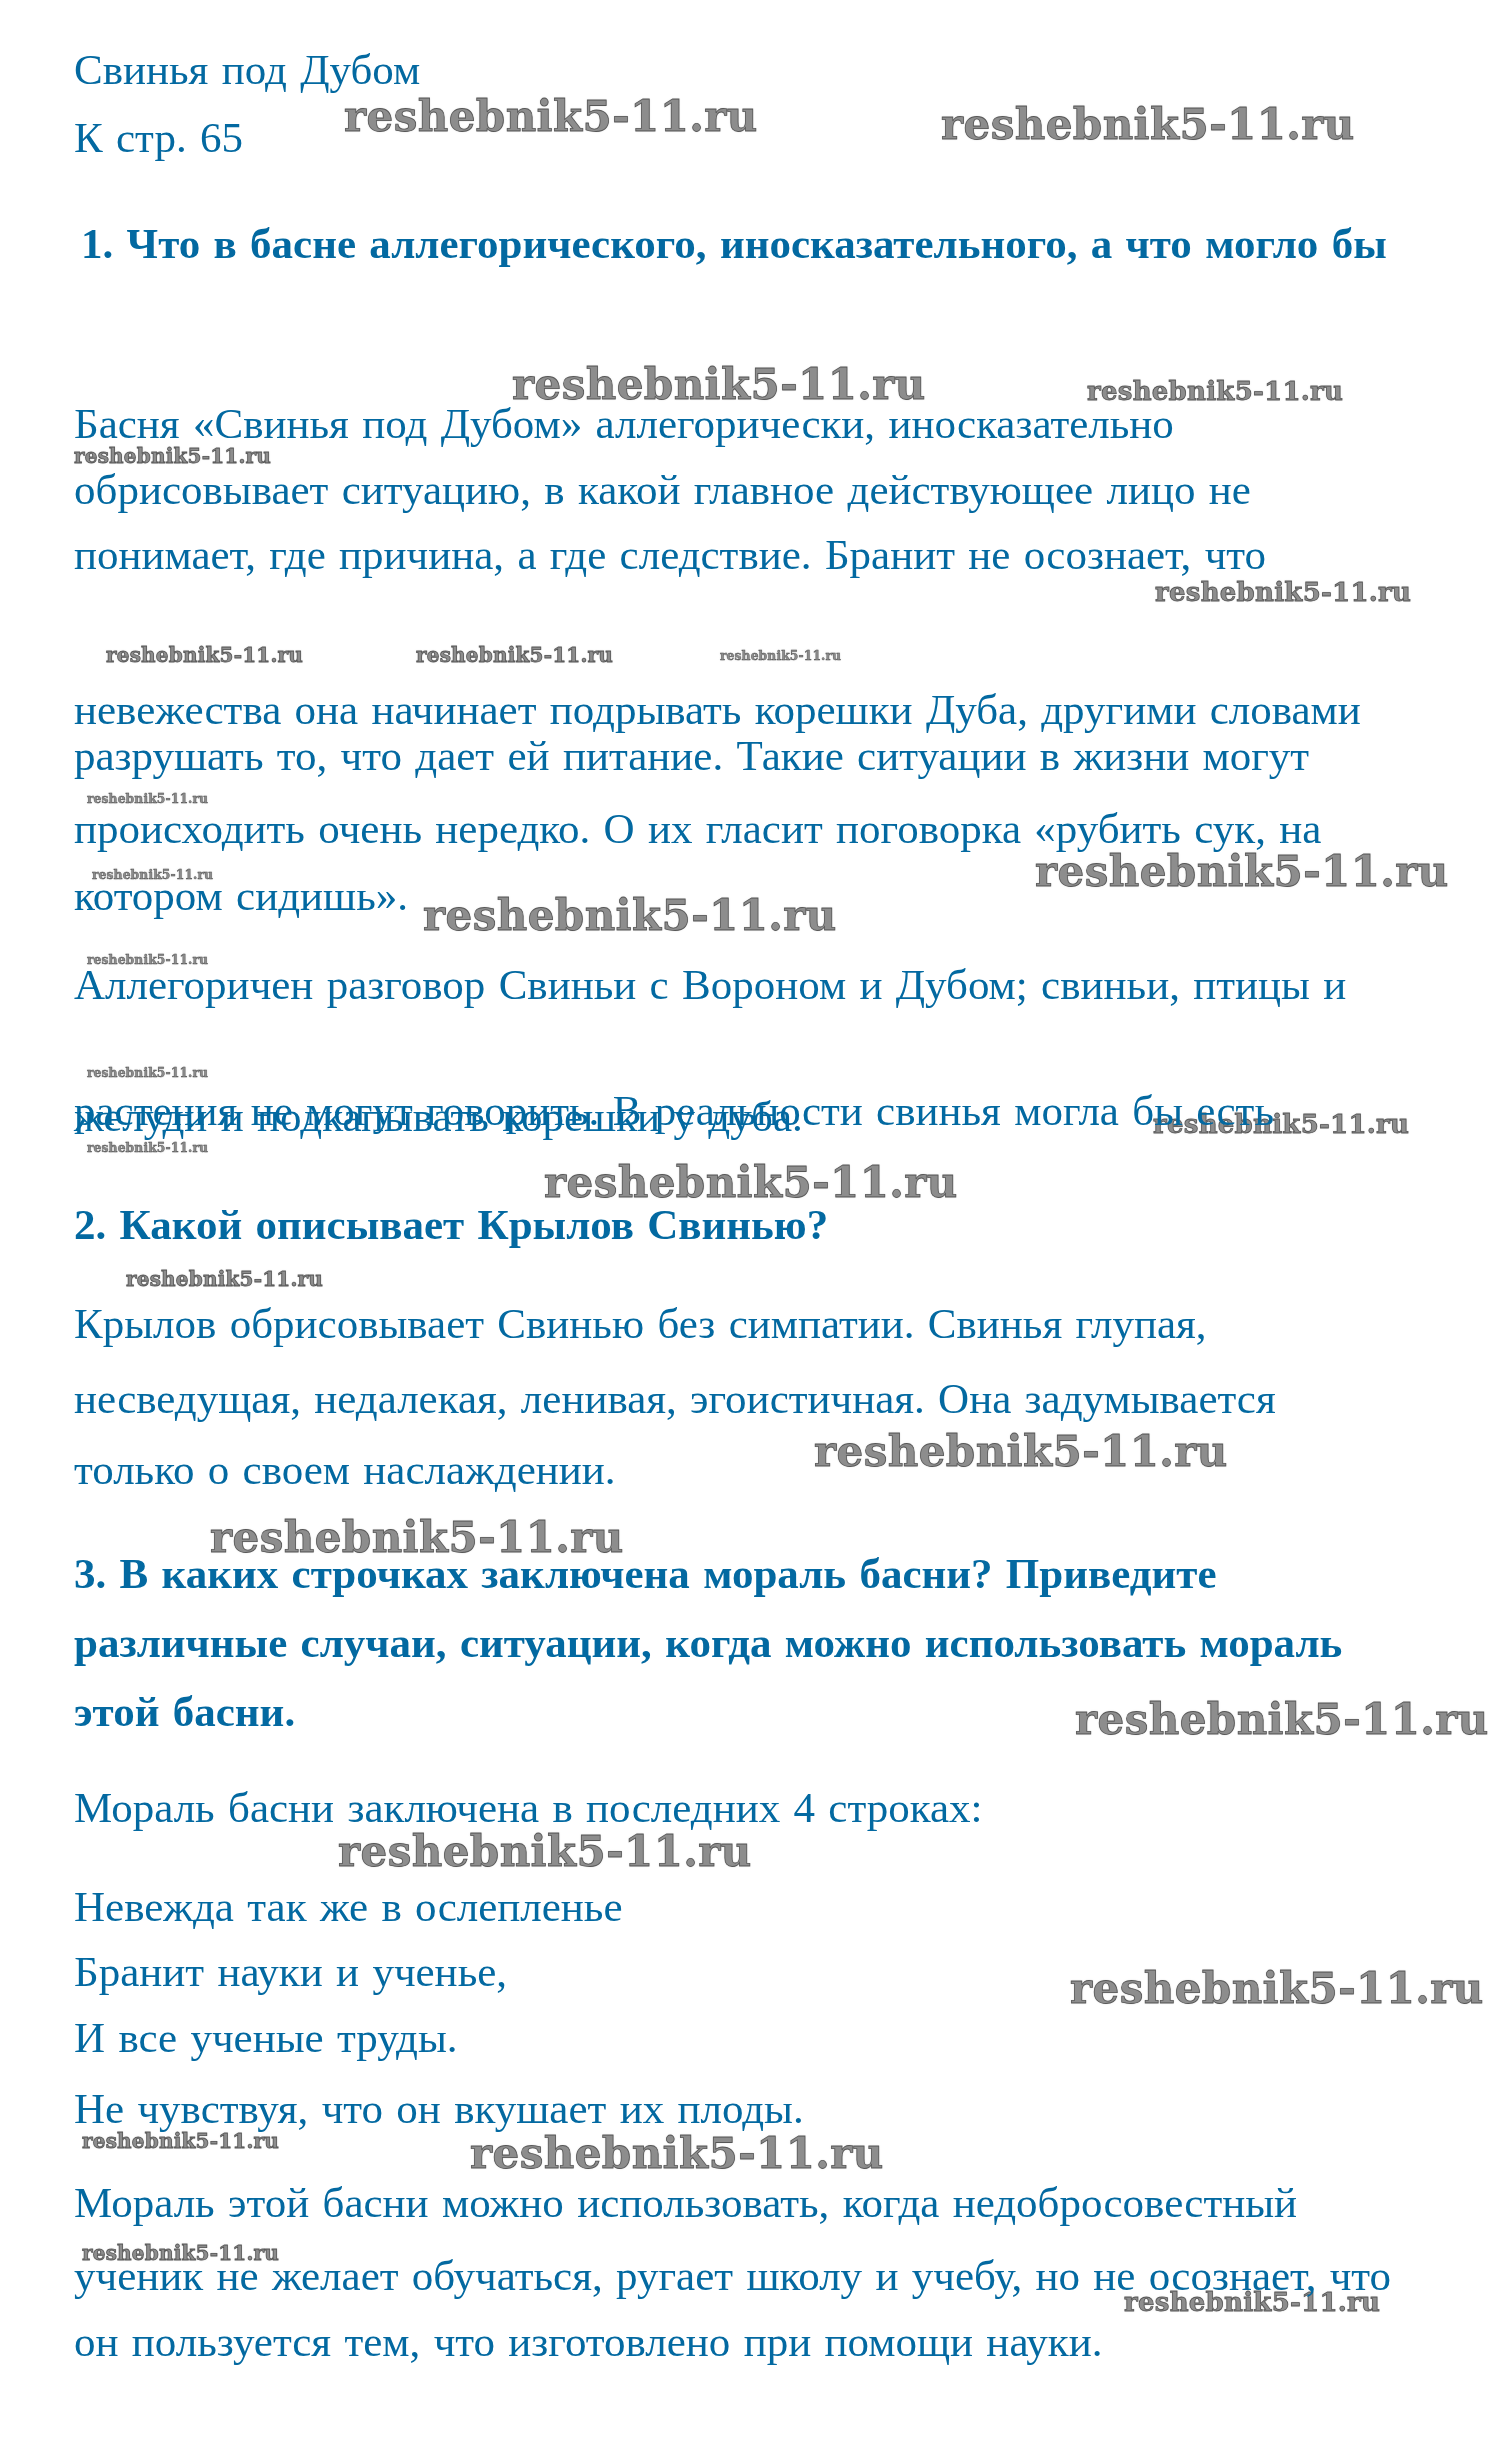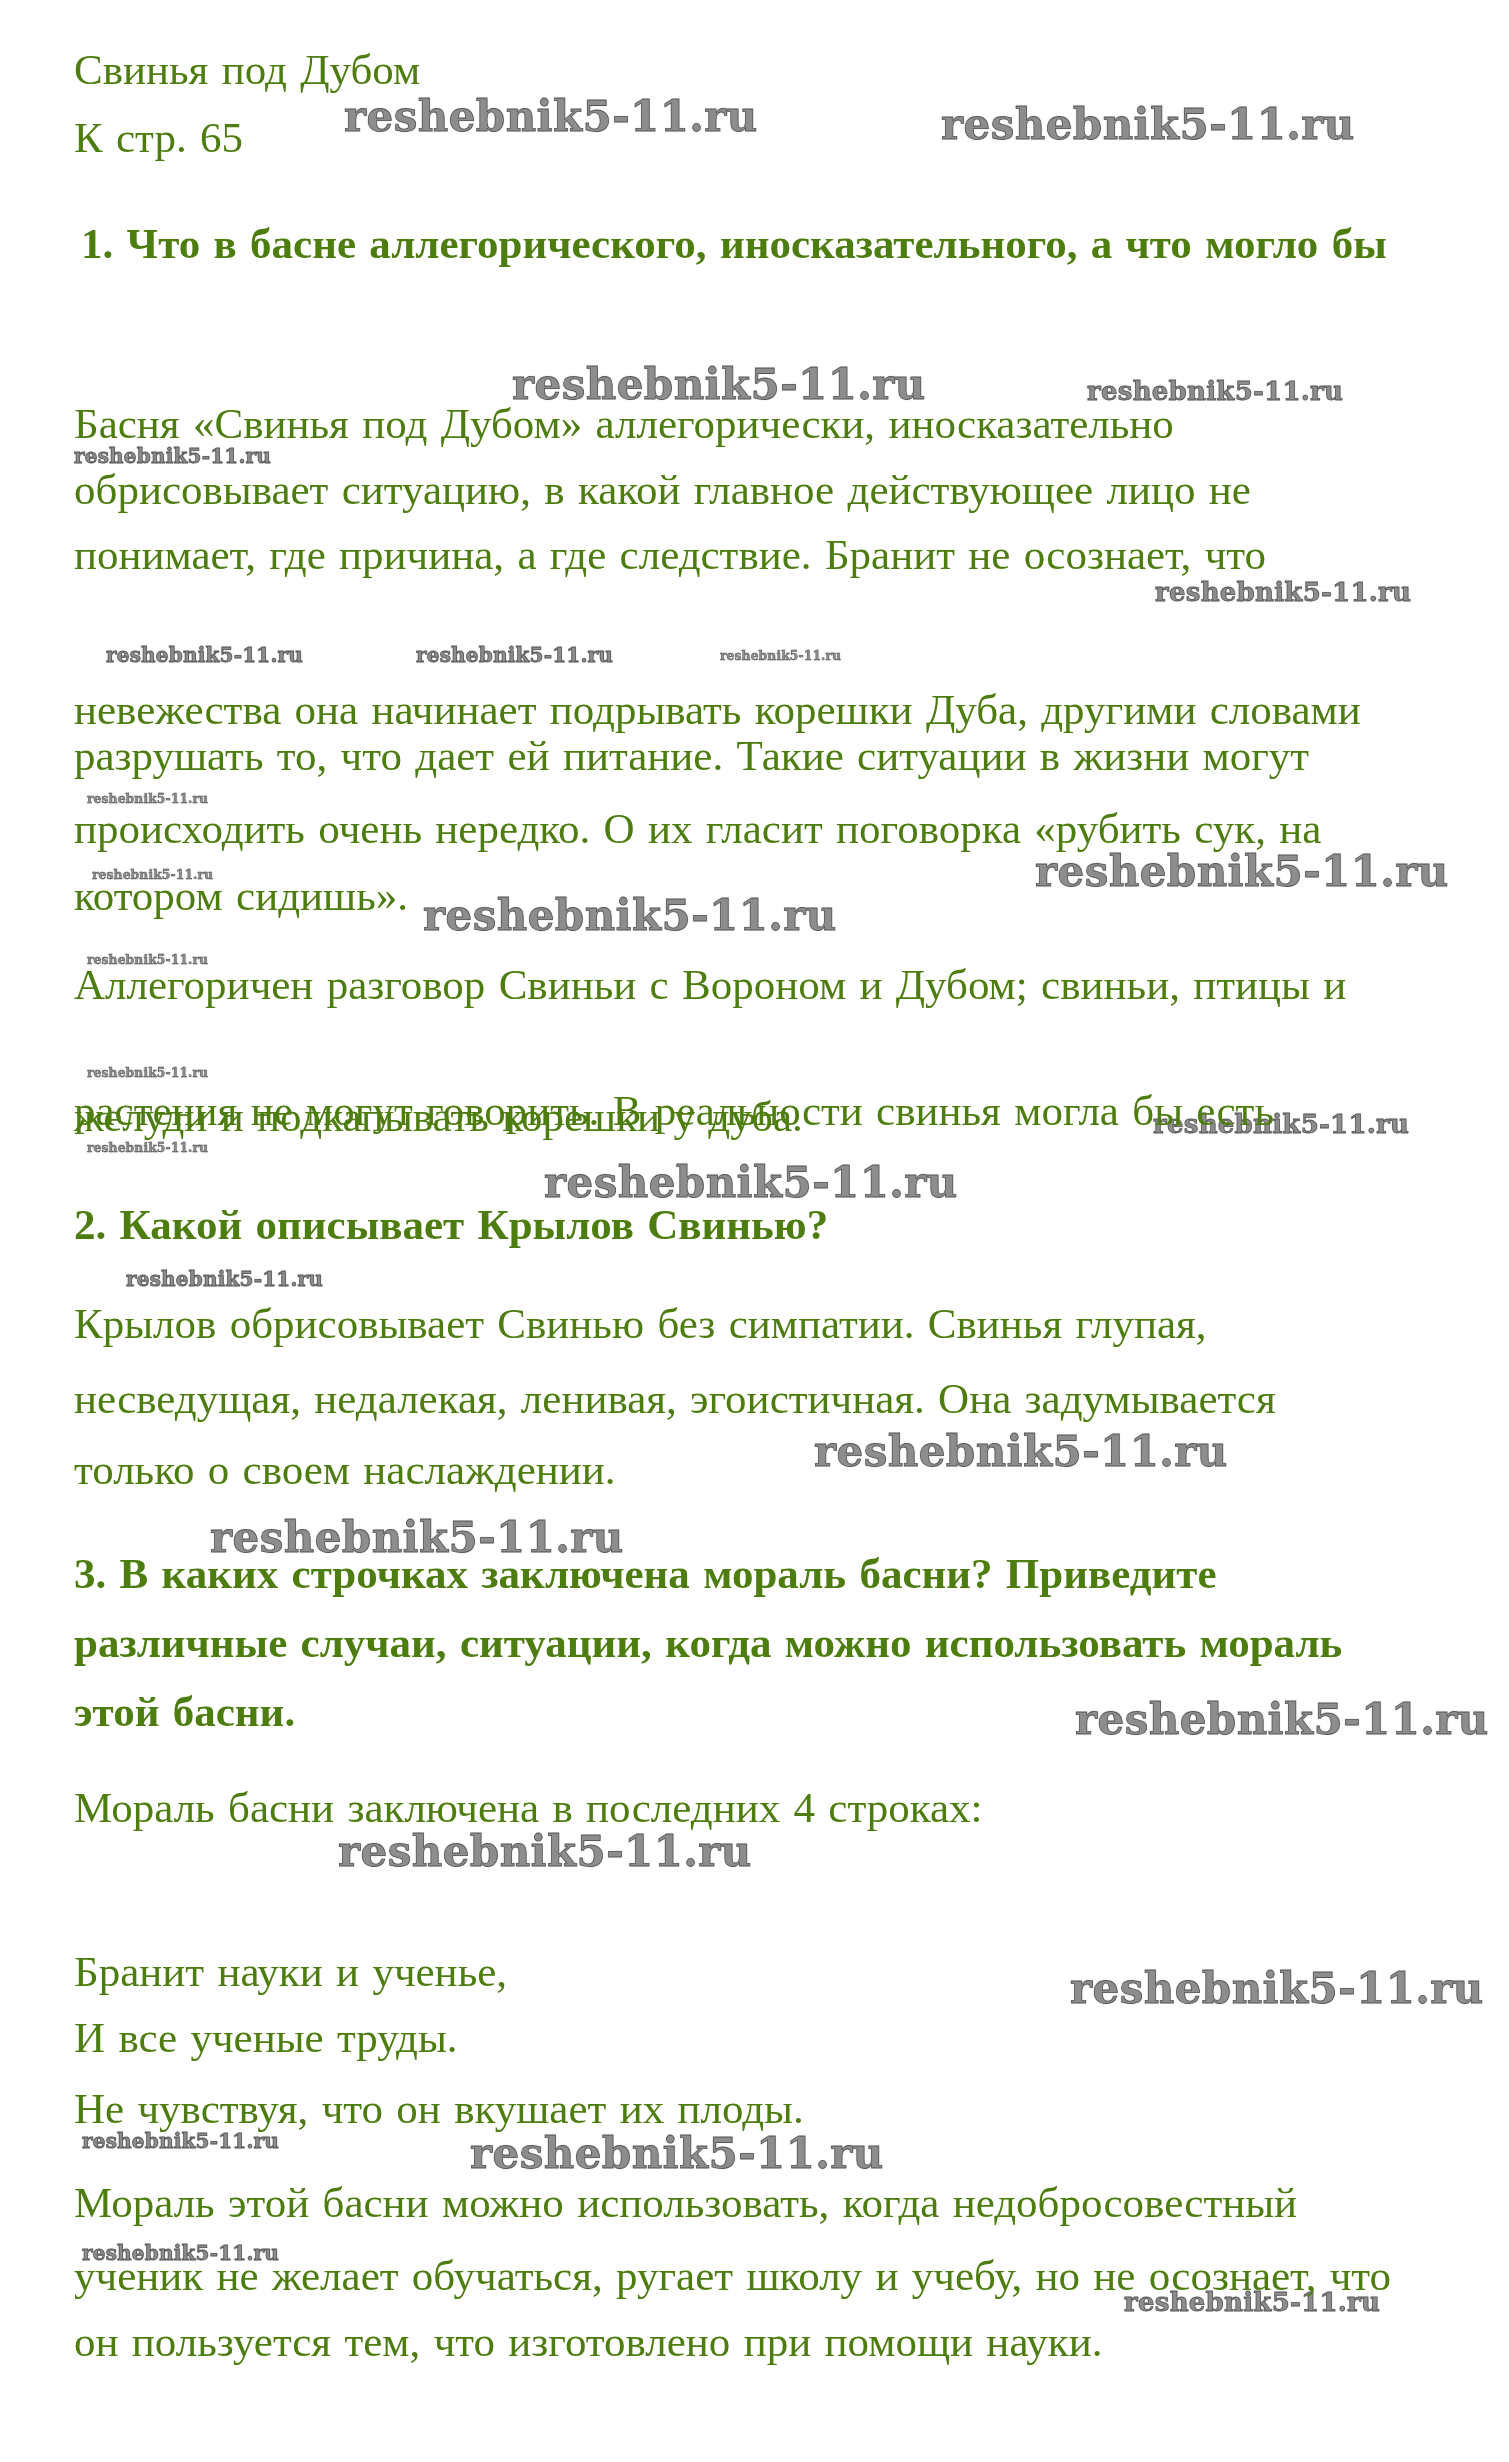--- a/index.html
+++ b/index.html
@@ -19,21 +19,21 @@
     color: #121212;
   }
   
   .line {
     position: absolute;
     left: 74px;
     font-size: 43px;
     line-height: 49px;
     white-space: nowrap;
     word-spacing: 0.06em;
-    color: #4d7c0f;
+    color: #0369a1;
   }
   .bold { font-weight: bold; }
   
   .wm {
     position: absolute;
     font-family: "DejaVu Serif", serif;
     font-weight: bold;
     color: #8d8d8d;
     -webkit-text-stroke: 0.8px rgba(70,70,70,0.85);
     text-shadow: 0 0 1.5px rgba(120,120,120,0.6);
@@ -100,20 +100,21 @@
   <div class="line" style="top:1299px;">Крылов обрисовывает Свинью без симпатии. Свинья глупая,</div>
   <div class="line" style="top:1374px;">несведущая, недалекая, ленивая, эгоистичная. Она задумывается</div>
   <div class="line" style="top:1445px;">только о своем наслаждении.</div>
 
   <div class="line bold" style="top:1549px;">3. В каких строчках заключена мораль басни? Приведите</div>
   <div class="line bold" style="top:1618px;">различные случаи, ситуации, когда можно использовать мораль</div>
   <div class="line bold" style="top:1687px;">этой басни.</div>
 
   <div class="line" style="top:1783px;">Мораль басни заключена в последних 4 строках:</div>
 
+  <div class="line" style="top:1882px;">Невежда так же в ослепленье</div>
   <div class="line" style="top:1947px;">Бранит науки и ученье,</div>
   <div class="line" style="top:2013px;">И все ученые труды.</div>
   <div class="line" style="top:2084px;">Не чувствуя, что он вкушает их плоды.</div>
 
   <div class="line" style="top:2178px;">Мораль этой басни можно использовать, когда недобросовестный</div>
   <div class="line" style="top:2251px;">ученик не желает обучаться, ругает школу и учебу, но не осознает, что</div>
   <div class="line" style="top:2317px;">он пользуется тем, что изготовлено при помощи науки.</div>
 
 </div>
 

